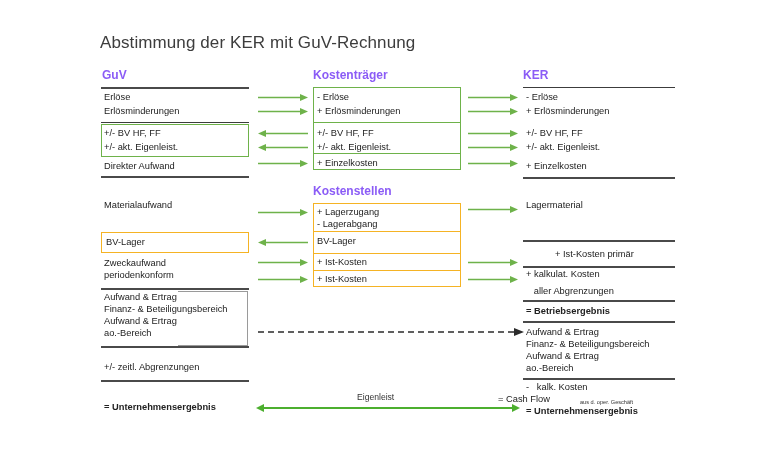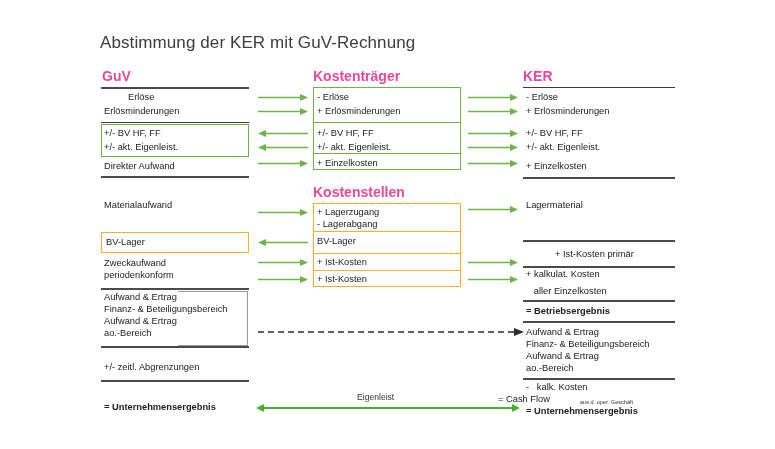--- a/index.html
+++ b/index.html
@@ -22,21 +22,21 @@
   
   .logo{position:absolute;left:592px;top:29px;width:92px;height:24px;}
   .logo .dots{position:absolute;left:0;top:2px;width:26px;height:13px;}
   .logo .dots i{position:absolute;display:block;background:#f08a1e;border-radius:1px;}
   .logo .word{position:absolute;left:26px;top:3px;font-size:11.5px;white-space:nowrap;}
   .logo .word .c1{color:#8d8d8d;}
   .logo .word .c2{color:#f08a1e;}
   .logo .tag{position:absolute;left:46px;top:16px;font-size:3.2px;color:#b0b0b0;letter-spacing:.25px;white-space:nowrap;}
 
   
-  .colhead{position:absolute;font-size:14px;font-weight:bold;color:#ec4899;}
+  .colhead{position:absolute;font-size:12px;font-weight:bold;color:#8b5cf6;}
 
   
   .txt{position:absolute;font-size:9.3px;color:#222;line-height:11.6px;white-space:pre;}
   .txt.b{font-weight:bold;}
   .small{font-size:5.6px;color:#333;}
 
   
   .rule{position:absolute;background:#3c3c3c;height:1px;}
   .rule.thick{height:2px;background:#4a4a4a;}
 
@@ -65,21 +65,21 @@
   <div class="title">Abstimmung der KER mit GuV-Rechnung</div>
 
 
   <div class="colhead" style="left:102px;top:68px;">GuV</div>
   <div class="colhead" style="left:313px;top:68px;">Kostenträger</div>
   <div class="colhead" style="left:313px;top:184px;">Kostenstellen</div>
   <div class="colhead" style="left:523px;top:68px;">KER</div>
 
   <div class="rule thick" style="left:101px;top:87px;width:148px;"></div>
 
-  <div class="txt" style="left:104px;top:92px;margin-left:24px;">Erlöse</div>
+  <div class="txt" style="left:104px;top:92px;">Erlöse</div>
   <div class="txt" style="left:104px;top:106px;">Erlösminderungen</div>
 
   <div class="rule" style="left:101px;top:122px;width:148px;"></div>
 
   <div class="box green" style="left:101px;top:124px;width:148px;height:33px;"></div>
   <div class="txt" style="left:104px;top:128px;">+/- BV HF, FF</div>
   <div class="txt" style="left:104px;top:142px;">+/- akt. Eigenleist.</div>
 
   <div class="txt" style="left:104px;top:161px;">Direkter Aufwand</div>
   <div class="rule thick" style="left:101px;top:176px;width:148px;"></div>
@@ -139,21 +139,21 @@
 
   <div class="rule thick" style="left:523px;top:177px;width:152px;"></div>
 
   <div class="txt" style="left:526px;top:200px;">Lagermaterial</div>
 
   <div class="rule thick" style="left:523px;top:240px;width:152px;"></div>
   <div class="txt" style="left:555px;top:249px;">+ Ist-Kosten primär</div>
 
   <div class="rule thick" style="left:523px;top:266px;width:152px;"></div>
   <div class="txt" style="left:526px;top:269px;">+ kalkulat. Kosten</div>
-  <div class="txt" style="left:526px;top:286px;">   aller Einzelkosten</div>
+  <div class="txt" style="left:526px;top:286px;">   aller Abgrenzungen</div>
 
   <div class="rule thick" style="left:523px;top:300px;width:152px;"></div>
   <div class="txt b" style="left:526px;top:306px;">= Betriebsergebnis</div>
 
   <div class="rule thick" style="left:523px;top:321px;width:152px;"></div>
 
   <div class="txt" style="left:526px;top:327px;">Aufwand &amp; Ertrag</div>
   <div class="txt" style="left:526px;top:339px;">Finanz- &amp; Beteiligungsbereich</div>
   <div class="txt" style="left:526px;top:351px;">Aufwand &amp; Ertrag</div>
   <div class="txt" style="left:526px;top:363px;">ao.-Bereich</div>

